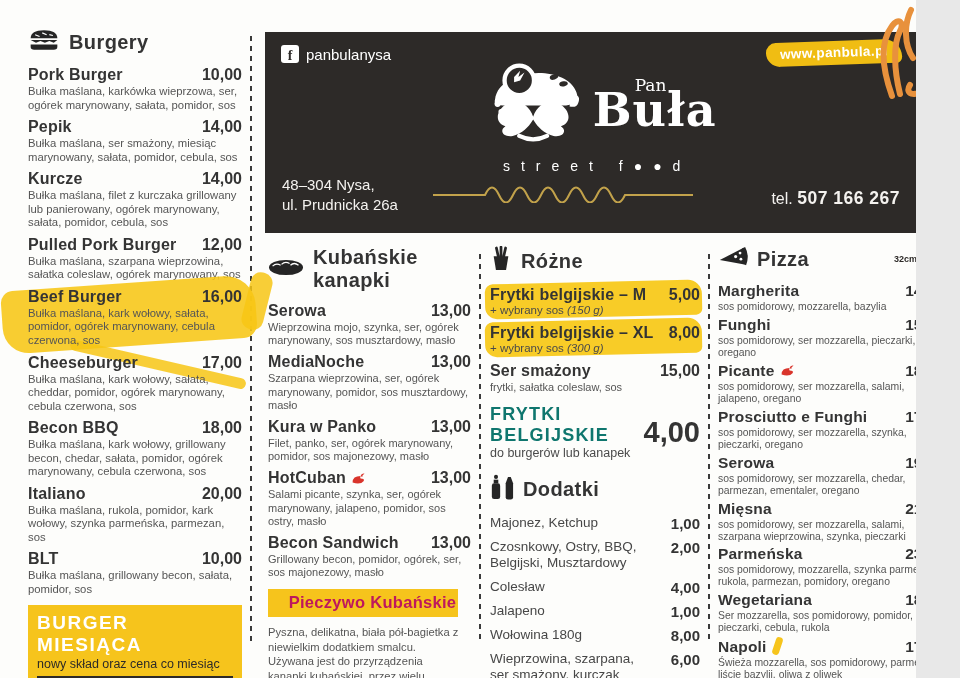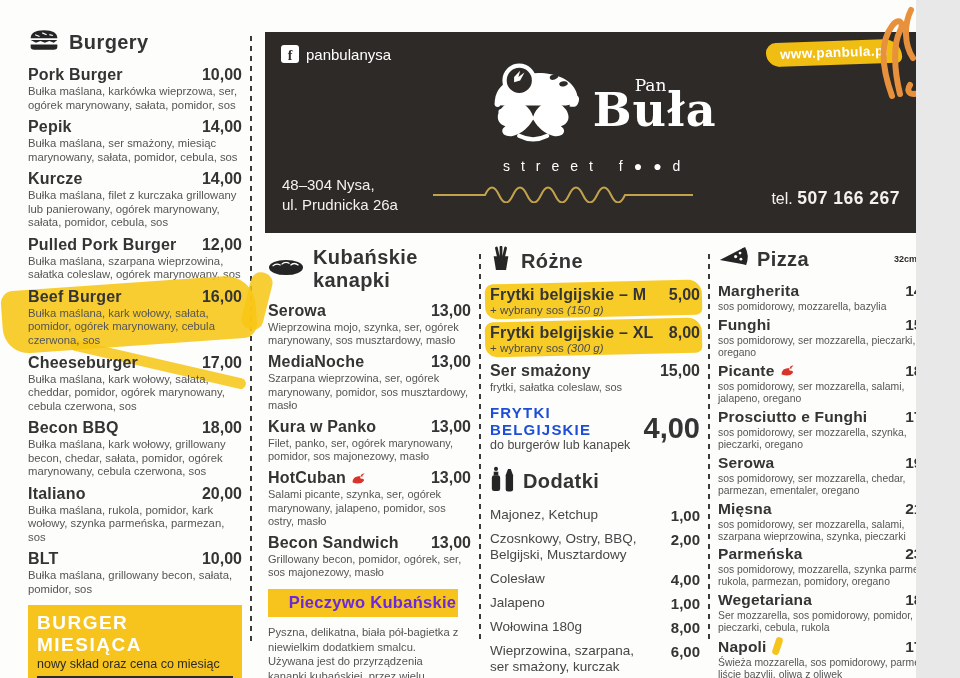--- a/index.html
+++ b/index.html
@@ -63,32 +63,32 @@
 
   
   .bm { margin-top:8px; background:#f6c41c; padding:7px 9px 8px; width:214px; }
   .bm-title { color:#fff; font-weight:bold; font-size:19px; letter-spacing:1.5px; }
   .bm-sub { color:#2d2a28; font-size:12.5px; margin:1px 0 5px; }
   .bm-bar { position:relative; height:24px; background:#2d2a28; clip-path:polygon(0 0,100% 0,100% 74%,60% 74%,50% 100%,40% 74%,0 74%); display:flex; justify-content:space-between; align-items:flex-start; padding:2px 10px 0; }
   .bm-bar .t { color:#fff; font-size:12px; }
 
   
   .bread-ban { background:#f6c41c; text-align:center; padding:4px 0 5px; margin:10px 0 8px; width:190px; }
-  .bread-ban span { color:#6d28d9; font-weight:bold; font-size:16.5px; letter-spacing:.3px;margin-left:19px; }
+  .bread-ban span { color:#be185d; font-weight:bold; font-size:16.5px; letter-spacing:.3px;margin-left:19px; }
   .bread-desc { font-size:11.2px; line-height:1.3; color:#555; width:196px; }
 
   
   .rz-item { position:relative; margin-bottom:8px; }
   .rz-item.hl-band::before { content:""; position:absolute; z-index:0; left:-5px; right:-2px; top:-4px; bottom:-1px;
     background:#f7c70f; opacity:.9; border-radius:8px 14px 6px 12px; transform:rotate(-1.3deg); }
   .rz-item>* { position:relative; z-index:1; }
   .note { font-size:11.5px; color:#4a4a4a; margin-top:0; }
   .note i { font-style:italic; }
   .fry-addon { display:flex; justify-content:space-between; align-items:center; margin:10px 0 14px; }
-  .fa-title { color:#1d4ed8; font-weight:bold; font-size:15px; letter-spacing:1.2px; }
+  .fa-title { color:#0f766e; font-weight:bold; font-size:18px; letter-spacing:1.2px; }
   .fa-sub { font-size:12.5px; color:#4a4a4a; }
   .fa-price { font-size:29px; font-weight:bold; color:#343434; }
   .dod-row { display:flex; justify-content:space-between; margin-bottom:7px; }
   .dod-name { font-size:13.5px; color:#474747; width:160px; line-height:1.2; }
   .dod-price { font-size:15px; font-weight:bold; color:#343434; }
 
   
   .pz-head { justify-content:space-between; }
   .size-badge { margin-left:auto; display:flex; align-items:center; gap:3px; }
   .size-txt { display:flex; flex-direction:row; align-items:center; font-size:9px; font-weight:bold; color:#2d2a28; line-height:1; }

